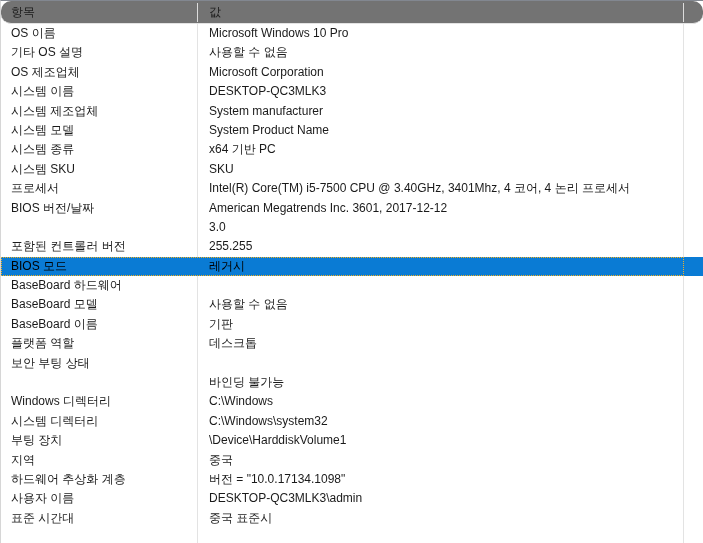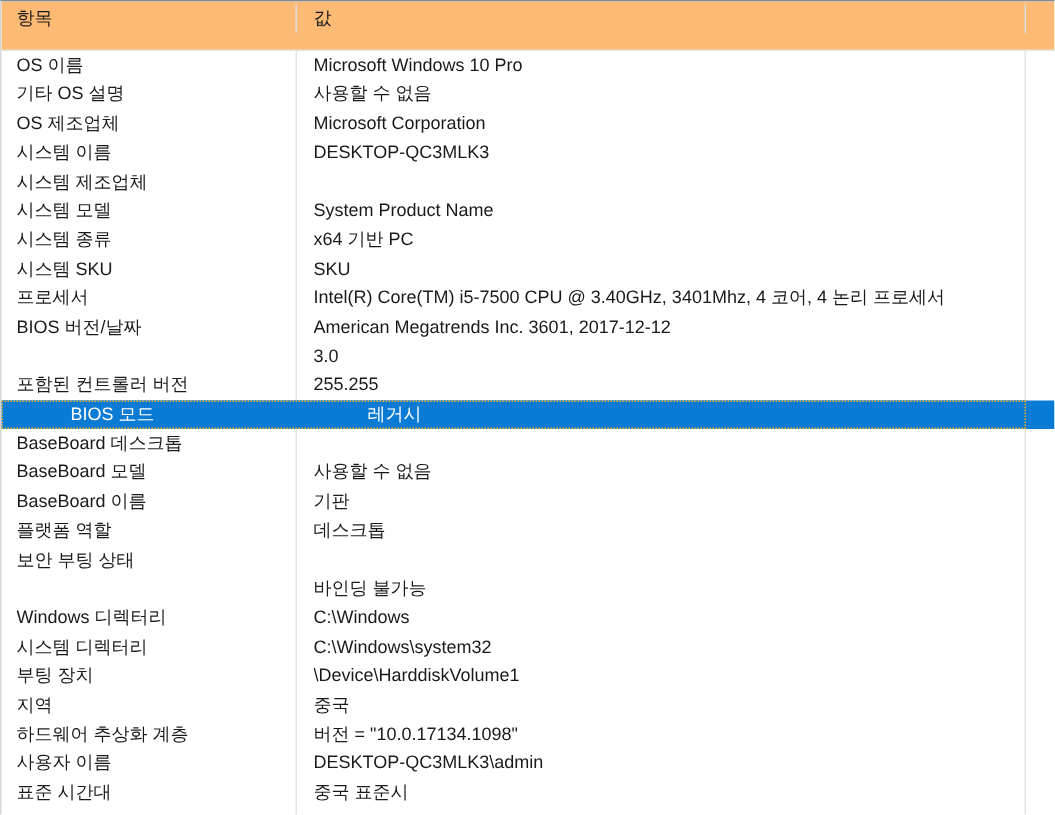--- a/index.html
+++ b/index.html
@@ -36,25 +36,26 @@
     width: 1px;
     background: #e3e3e3;
     pointer-events: none;
   }
   .col-rail.rail-1 { left: 196px; height: 543px; }
   .col-rail.rail-2 { left: 682px; height: 543px; }
 
   
   .list-header {
     position: relative;
-    height: 33px;
+    height: 23px;
     box-sizing: border-box;
     border-bottom: 1px solid #e3e3e3;
-    background: #fdba74;
+    background: #737373;
     z-index: 2;
+    border-radius: 10px;
   }
   .list-header .hdr-cell {
     position: absolute;
     top: 0;
     height: 22px;
     line-height: 22px;
     font-size: 12px;
     color: #1a1a1a;
     white-space: nowrap;
     overflow: hidden;
@@ -92,21 +93,21 @@
     overflow: hidden;
     white-space: nowrap;
   }
   .cell.c-item  { left: 10px;  width: 184px; }
   .cell.c-value { left: 208px; width: 472px; }
 
   
   .row.selected {
     background: #0a7bd4;
   }
-  .row.selected .cell { color: #ffffff; margin-left: 36px; }
+  .row.selected .cell { color: #000000; }
   .row.selected .focus-ring {
     position: absolute;
     left: 0;
     top: 0;
     right: 20px;
     bottom: 0;
     width: 683px;
     box-sizing: border-box;
     border: 1px dotted #f2b01e;
     pointer-events: none;
@@ -148,20 +149,21 @@
       <div class="row">
         <div class="cell c-item">OS 제조업체</div>
         <div class="cell c-value">Microsoft Corporation</div>
       </div>
       <div class="row">
         <div class="cell c-item">시스템 이름</div>
         <div class="cell c-value">DESKTOP-QC3MLK3</div>
       </div>
       <div class="row">
         <div class="cell c-item">시스템 제조업체</div>
+        <div class="cell c-value">System manufacturer</div>
       </div>
       <div class="row">
         <div class="cell c-item">시스템 모델</div>
         <div class="cell c-value">System Product Name</div>
       </div>
       <div class="row">
         <div class="cell c-item">시스템 종류</div>
         <div class="cell c-value">x64 기반 PC</div>
       </div>
       <div class="row">
@@ -183,21 +185,21 @@
         <div class="cell c-item">포함된 컨트롤러 버전</div>
         <div class="cell c-value">255.255</div>
       </div>
       <div class="row selected">
         <div class="sel-fill"></div>
         <div class="cell c-item">BIOS 모드</div>
         <div class="cell c-value">레거시</div>
         <div class="focus-ring"></div>
       </div>
       <div class="row">
-        <div class="cell c-item">BaseBoard 데스크톱</div>
+        <div class="cell c-item">BaseBoard 하드웨어</div>
       </div>
       <div class="row">
         <div class="cell c-item">BaseBoard 모델</div>
         <div class="cell c-value">사용할 수 없음</div>
       </div>
       <div class="row">
         <div class="cell c-item">BaseBoard 이름</div>
         <div class="cell c-value">기판</div>
       </div>
       <div class="row">

